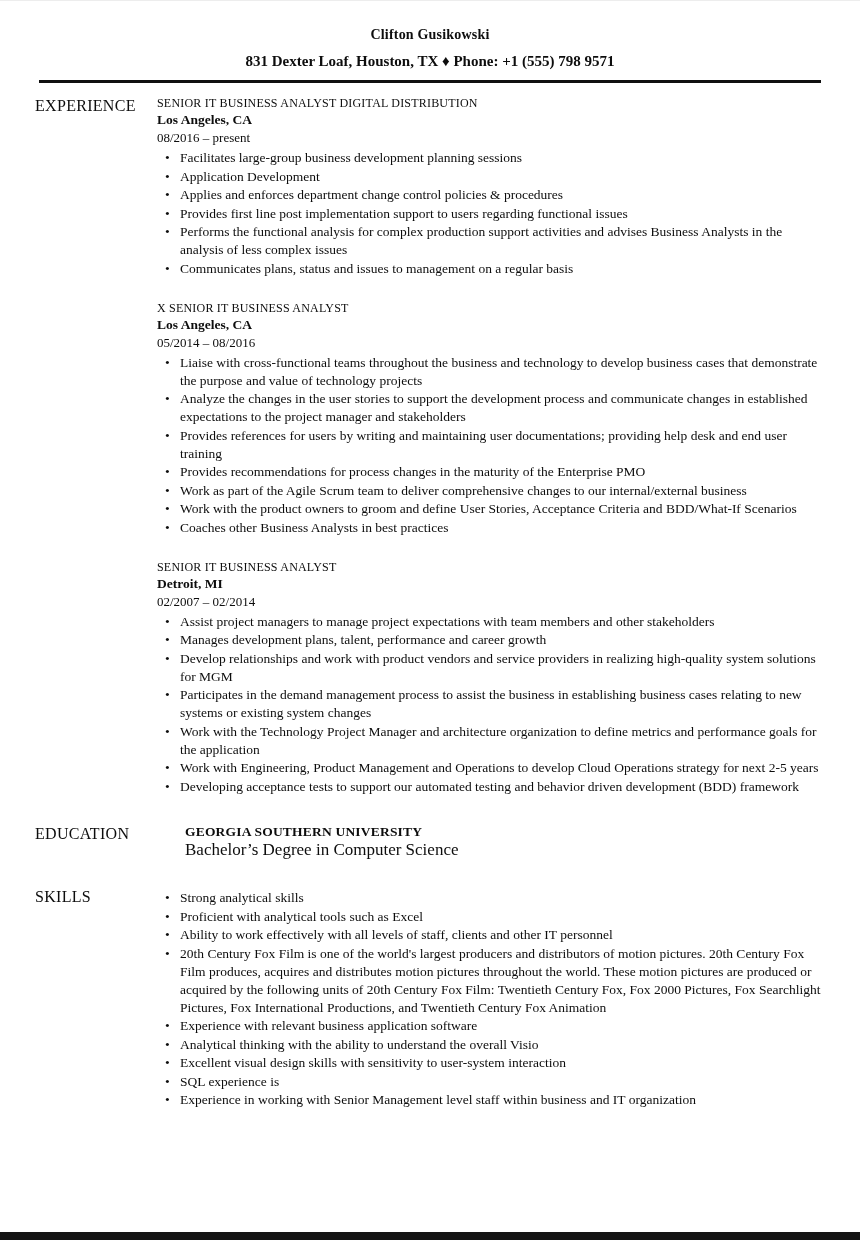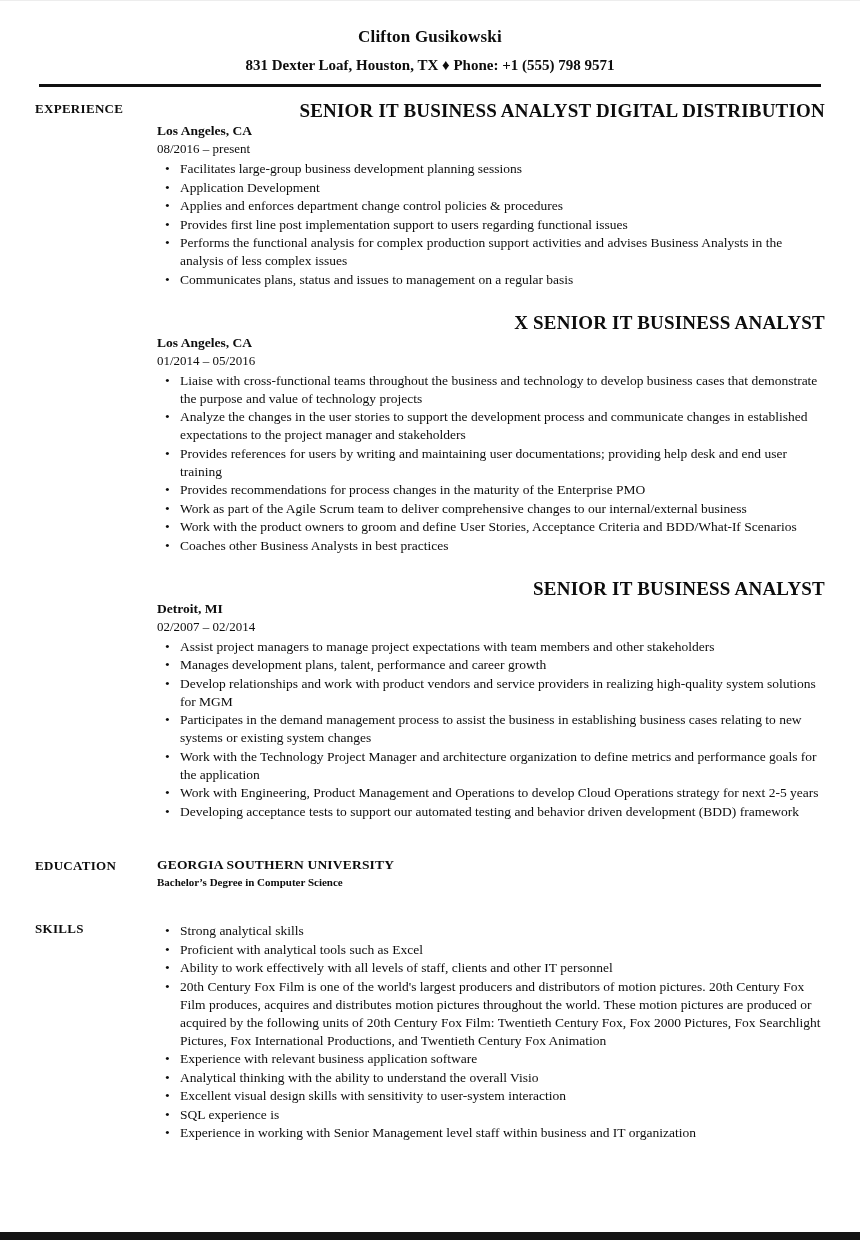--- a/index.html
+++ b/index.html
@@ -11,54 +11,53 @@
     margin: 0 auto;
     background: #ffffff;
     font-family: "Liberation Serif", "DejaVu Serif", serif;
     color: #0d0d0d;
     padding: 16px 35px 0 35px;
     overflow: hidden;
     border-top: 1px solid #ededed;
   }
   .name {
     text-align: center;
-    font-size: 17px;
+    font-size: 14px;
     font-weight: bold;
     margin: 10px 0 10px 0;
     letter-spacing: 0.2px;
   }
   .contact {
     text-align: center;
     font-size: 15px;
     font-weight: bold;
     margin: 0 0 10px 0;
   }
   .rule {
     border: 0;
     border-top: 3px solid #101010;
     margin: 0 4px 13px 4px;
   }
   .section-row { display: flex; align-items: flex-start; }
   .section-label {
     width: 122px;
     flex: 0 0 122px;
-    font-size: 13px;
-    font-weight: bold;
+    font-size: 16px;
+    font-weight: normal;
     letter-spacing: 0.3px;
     padding-top: 1px;
   }
   .section-content { flex: 1 1 auto; min-width: 0; }
   .job { margin-bottom: 23px; }
   .job:last-child { margin-bottom: 0; }
   .job-title {
-    font-size: 19px;
-    font-weight: bold;
+    font-size: 12px;
+    font-weight: normal;
     margin: 0;
     letter-spacing: 0.2px;
-    text-align: right;
   }
   .job-location {
     font-size: 13.5px;
     font-weight: bold;
     line-height: 18px;
   }
   .job-dates {
     font-size: 13px;
     line-height: 17px;
     margin-bottom: 3px;
@@ -75,30 +74,30 @@
     padding-left: 2px;
     margin-bottom: 0.5px;
   }
   ul.bullets li::before {
     content: "•";
     position: absolute;
     left: -13px;
     top: 0;
     font-size: 13.5px;
   }
-  .edu-row { margin-top: 36px; }
+  .edu-row { margin-top: 28px; gap: 28px; }
   .school-name {
     font-size: 13.5px;
     font-weight: bold;
     margin: 0;
     letter-spacing: 0.2px;
   }
   .degree {
-    font-size: 11px;
-    font-weight: bold;
+    font-size: 17px;
+    font-weight: normal;
     line-height: 19px;
   }
   .skills-row { margin-top: 28px; }
   .bottom-bar {
     position: absolute;
     left: 0;
     bottom: 0;
     width: 100%;
     height: 8px;
     background: #141414;
@@ -129,21 +128,21 @@
             <li>Applies and enforces department change control policies &amp; procedures</li>
             <li>Provides first line post implementation support to users regarding functional issues</li>
             <li>Performs the functional analysis for complex production support activities and advises Business Analysts in the analysis of less complex issues</li>
             <li>Communicates plans, status and issues to management on a regular basis</li>
           </ul>
       </article>
 
       <article class="job">
         <h2 class="job-title">X SENIOR IT BUSINESS ANALYST</h2>
         <div class="job-location">Los Angeles, CA</div>
-        <div class="job-dates">01/2014 – 05/2016</div>
+        <div class="job-dates">05/2014 – 08/2016</div>
         <ul class="bullets">
             <li>Liaise with cross-functional teams throughout the business and technology to develop business cases that demonstrate the purpose and value of technology projects</li>
             <li>Analyze the changes in the user stories to support the development process and communicate changes in established expectations to the project manager and stakeholders</li>
             <li>Provides references for users by writing and maintaining user documentations; providing help desk and end user training</li>
             <li>Provides recommendations for process changes in the maturity of the Enterprise PMO</li>
             <li>Work as part of the Agile Scrum team to deliver comprehensive changes to our internal/external business</li>
             <li>Work with the product owners to groom and define User Stories, Acceptance Criteria and BDD/What-If Scenarios</li>
             <li>Coaches other Business Analysts in best practices</li>
           </ul>
       </article>

